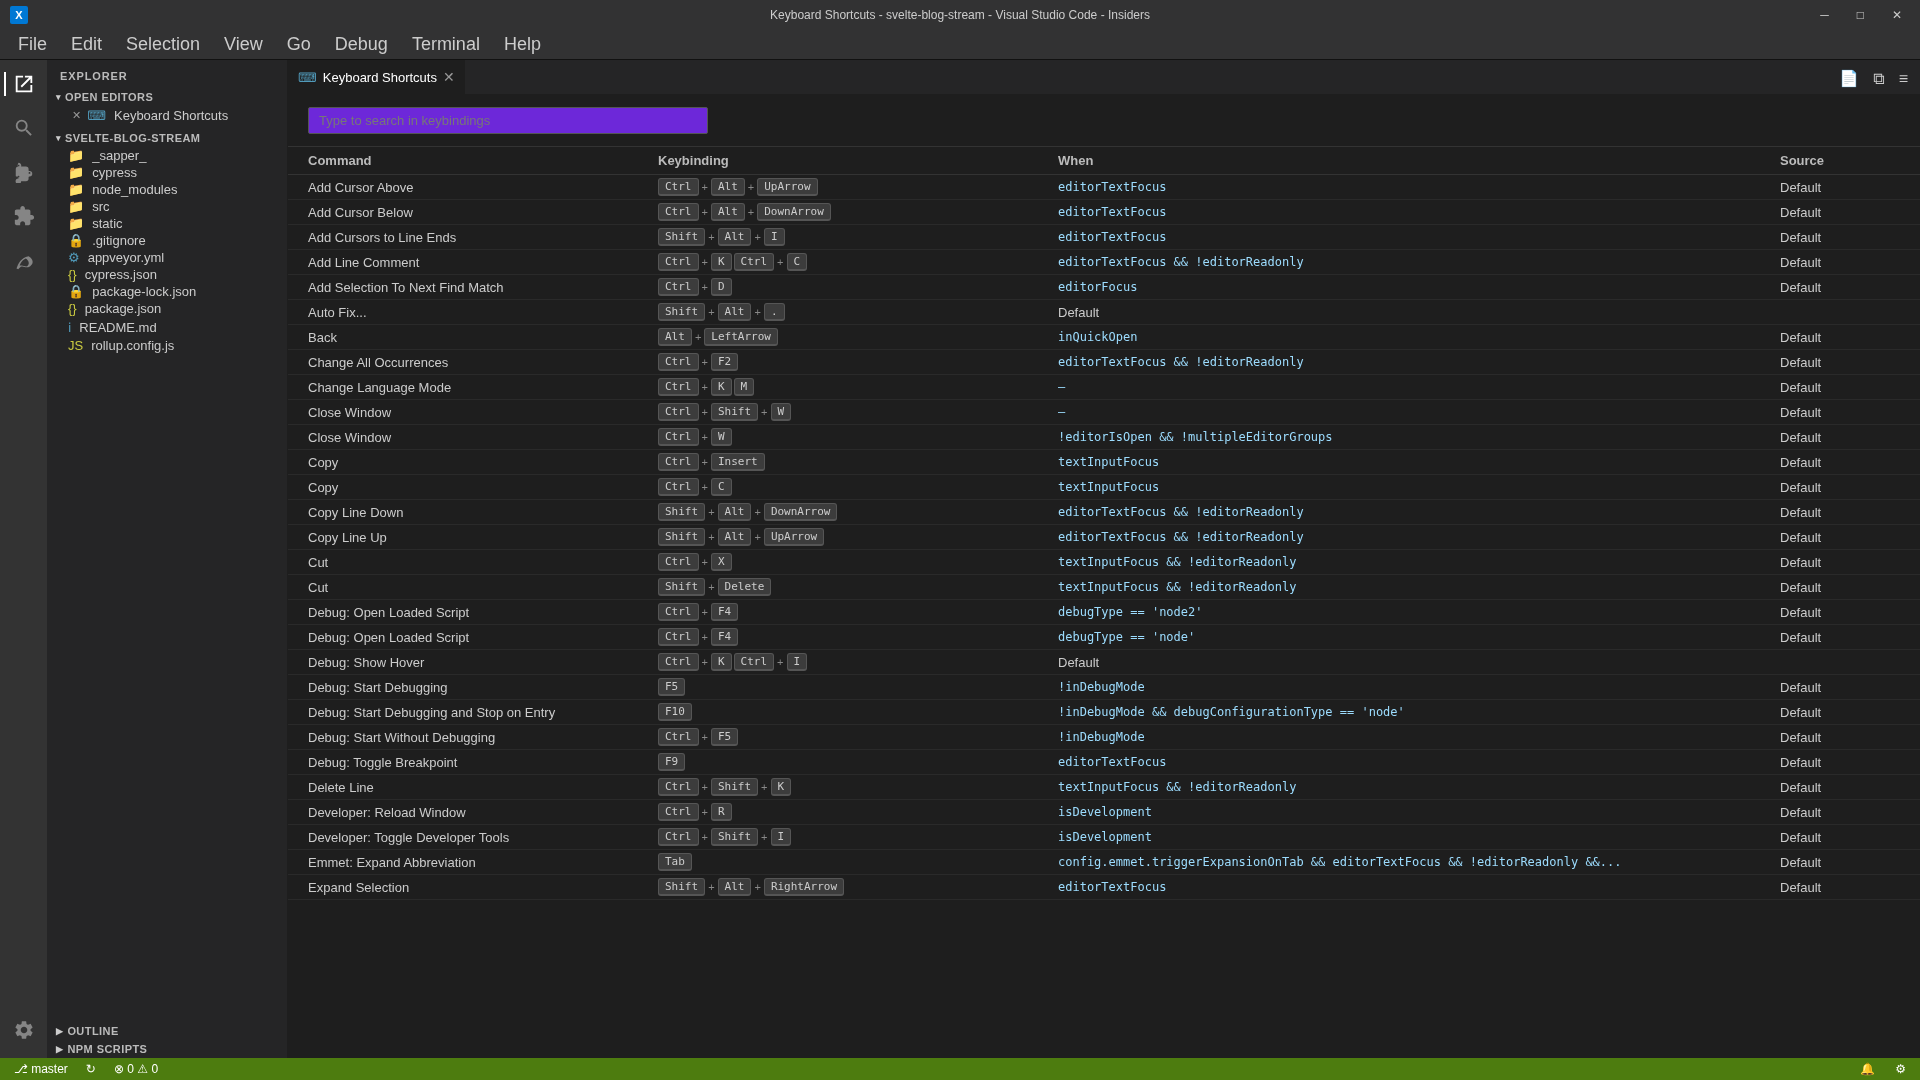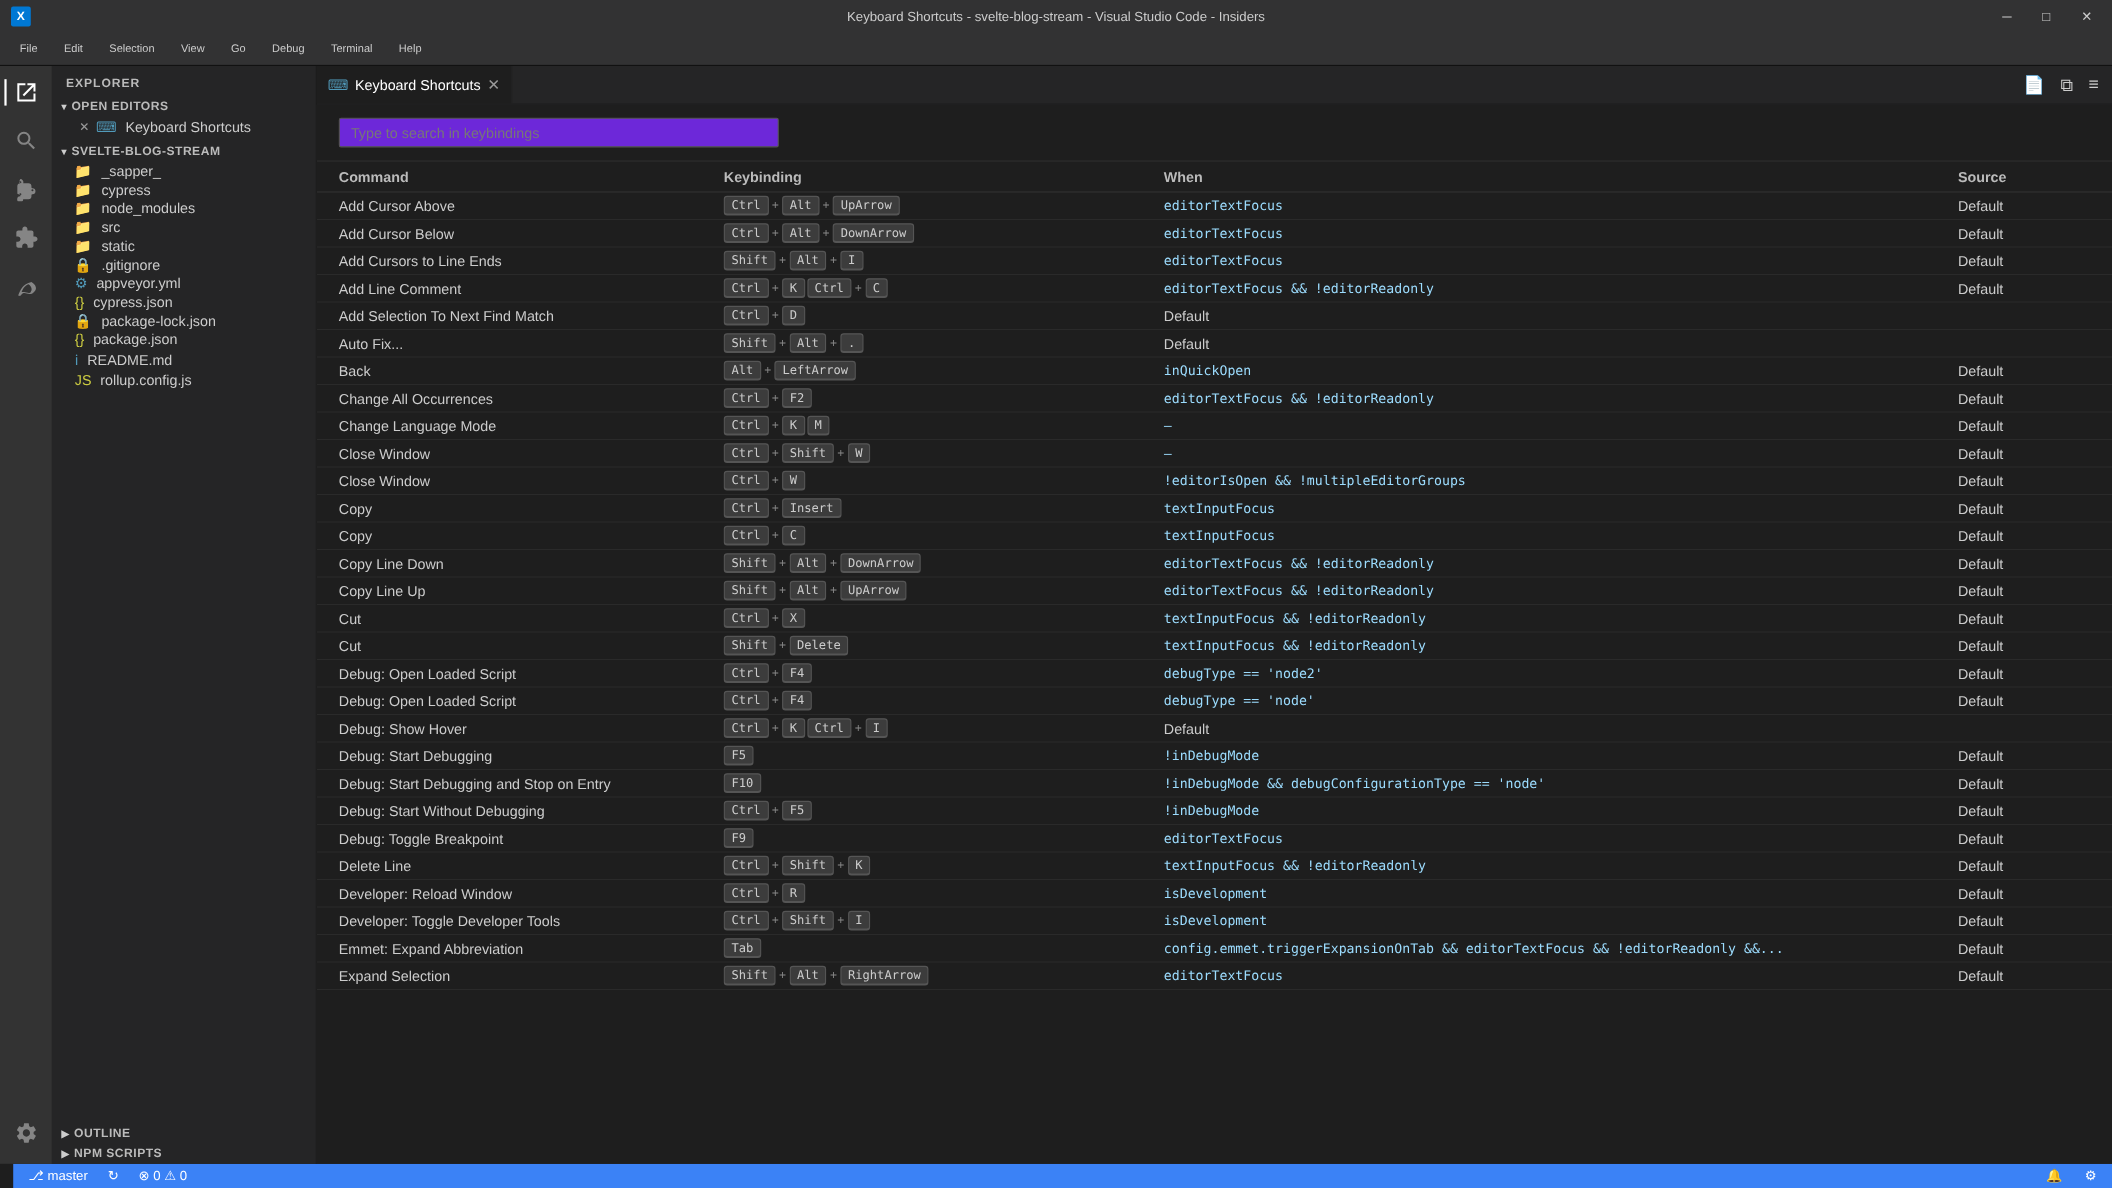--- a/index.html
+++ b/index.html
@@ -60,21 +60,21 @@
       height: 30px;
       background: #323233;
       display: flex;
       align-items: center;
       padding: 0 8px;
       gap: 4px;
       border-bottom: 1px solid #111;
     }
     .menu-item {
       padding: 4px 10px;
-      font-size: 10px;
+      font-size: 18px;
       color: #cccccc;
       cursor: pointer;
       border-radius: 3px;
     }
 
     
     .main-layout {
       display: flex;
       height: calc(1080px - 60px - 22px);
       justify-content: center;
@@ -300,28 +300,27 @@
       font-family: monospace;
       overflow: hidden;
       text-overflow: ellipsis;
       white-space: nowrap;
     }
     .kb-source { color: #cccccc; }
 
     
     .status-bar {
       height: 22px;
-      background: #3b82f6;
+      background: #4d7c0f;
       display: flex;
       align-items: center;
       padding: 0 10px;
       font-size: 12px;
       color: #ffffff;
       gap: 12px;
-      margin-left: 12px;
     }
     .status-left { display: flex; align-items: center; gap: 10px; }
     .status-right { margin-left: auto; display: flex; align-items: center; gap: 12px; }
     .status-item { cursor: pointer; padding: 0 4px; }
 
     
     .keybindings-container::-webkit-scrollbar { width: 10px; }
     .keybindings-container::-webkit-scrollbar-track { background: #1e1e1e; }
     .keybindings-container::-webkit-scrollbar-thumb { background: #424242; }
 
@@ -586,20 +585,21 @@
               <div class="kb-when">editorTextFocus &amp;&amp; !editorReadonly</div>
               <div class="kb-source">Default</div>
             </div>
             <div class="kb-row">
               <div class="kb-command">Add Selection To Next Find Match</div>
               <div class="kb-binding">
                 <span class="key">Ctrl</span>
                 <span class="key-sep">+</span>
                 <span class="key">D</span>
               </div>
+              <div class="kb-when">editorFocus</div>
               <div class="kb-source">Default</div>
             </div>
             <div class="kb-row">
               <div class="kb-command">Auto Fix...</div>
               <div class="kb-binding">
                 <span class="key">Shift</span>
                 <span class="key-sep">+</span>
                 <span class="key">Alt</span>
                 <span class="key-sep">+</span>
                 <span class="key">.</span>

